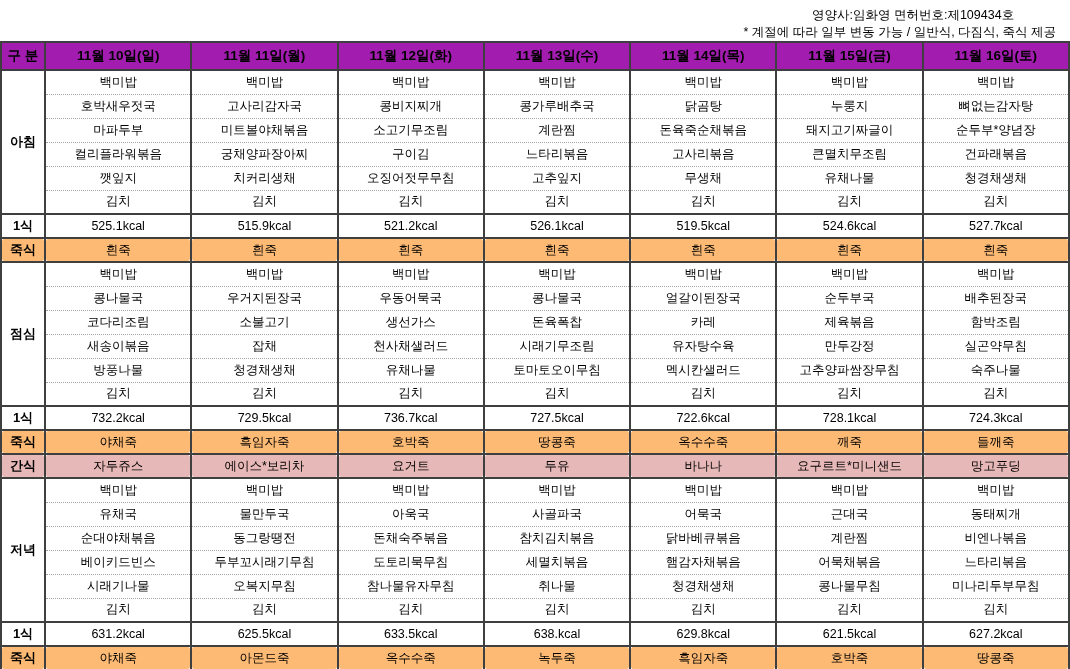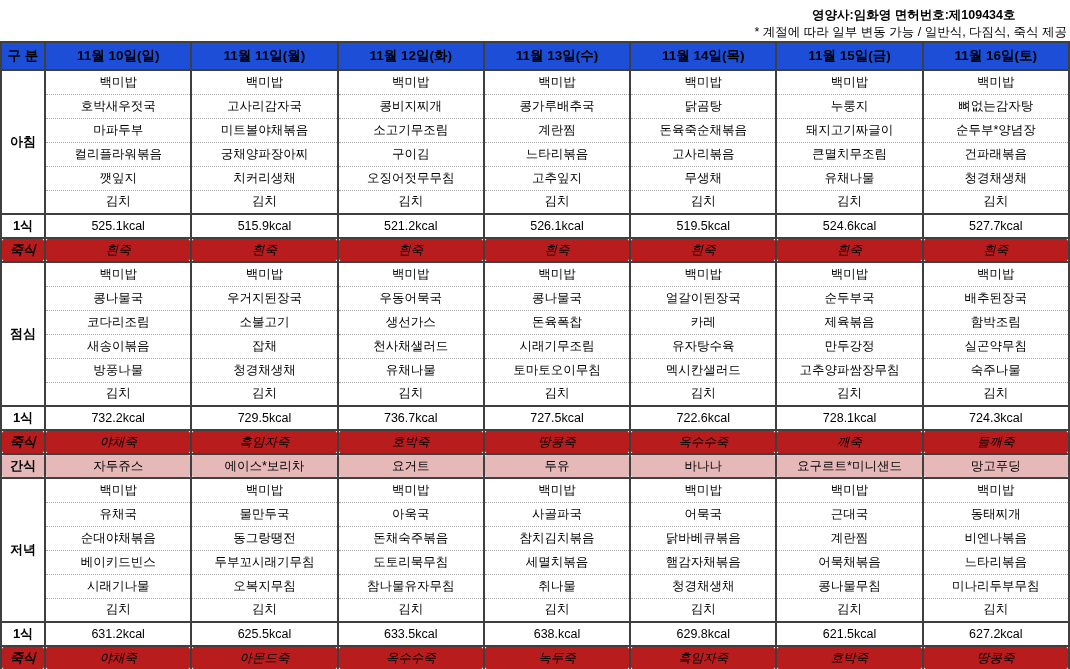--- a/index.html
+++ b/index.html
@@ -5,38 +5,38 @@
   * { box-sizing: border-box; }
   html,body { margin:0; padding:0; }
   body {
     width:1070px; height:669px; overflow:hidden;
     background:#ffffff; color:#000;
     font-family:"Liberation Sans","DejaVu Sans",sans-serif;
   }
   .top { position:relative; height:41px; width:1070px; }
   .period  { position:absolute; left:44px;  top:22px; font-size:13.5px; font-weight:bold; white-space:nowrap; }
   .title   { position:absolute; left:543px; top:0px;  font-size:21px; font-weight:bold; letter-spacing:2px; white-space:nowrap; }
-  .nutri   { position:absolute; left:812px; top:7px;  font-size:12.5px; white-space:nowrap;font-weight:bold; }
-  .note    { position:absolute; right:3px;  top:24px; font-size:12.5px; white-space:nowrap; }
+  .nutri   { position:absolute; left:812px; top:7px;  font-size:12.5px; white-space:nowrap; }
+  .note    { position:absolute; right:14px;  top:24px; font-size:12.5px; white-space:nowrap; }
 
   table { border-collapse:collapse; width:1070px; table-layout:fixed; border:2px solid #3f3f3f; }
   td {
     text-align:center; vertical-align:middle; padding:0 2px;
     font-size:12.5px; white-space:nowrap; overflow:hidden;
     border-left:2px solid #3f3f3f; border-right:2px solid #3f3f3f;
     height:24px;
   }
   tr.header-row td {
-    background:#1d4ed8; font-weight:bold; font-size:13.5px; height:28px;
+    background:#a21caf; font-weight:bold; font-size:13.5px; height:28px;
     border-top:2px solid #3f3f3f; border-bottom:2px solid #3f3f3f;
   }
   td.row-label { font-weight:bold; font-size:13px; }
   tr.menu-row td.menu-cell { border-bottom:1px dotted #a6a6a6; }
   tr.band-row td { border-top:2px solid #3f3f3f; border-bottom:2px solid #3f3f3f;border-radius:6px; }
-  tr.porridge-row td { background:#b91c1c;font-style:italic; }
+  tr.porridge-row td { background:#fdba74; }
   tr.snack-row td { background:#e6b8b7;margin-left:35px; }
   td.meal-label { border-bottom:2px solid #3f3f3f; }
 </style>
 </head>
 <body>
 
 <div class="top">
   <div class="nutri">영양사:임화영  면허번호:제109434호</div>
   <div class="note">* 계절에 따라 일부 변동 가능 / 일반식, 다짐식, 죽식 제공</div>
 </div>

